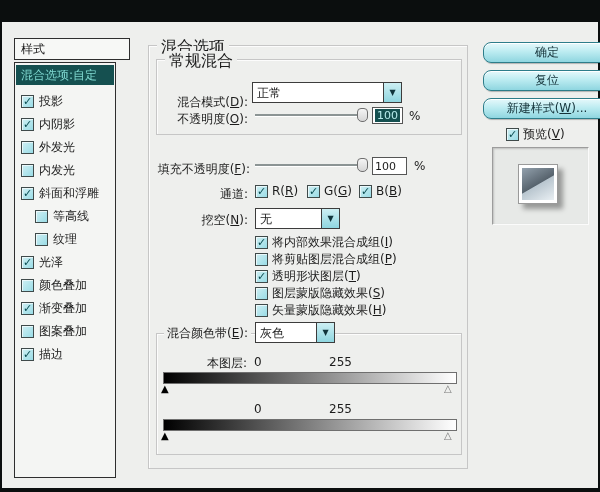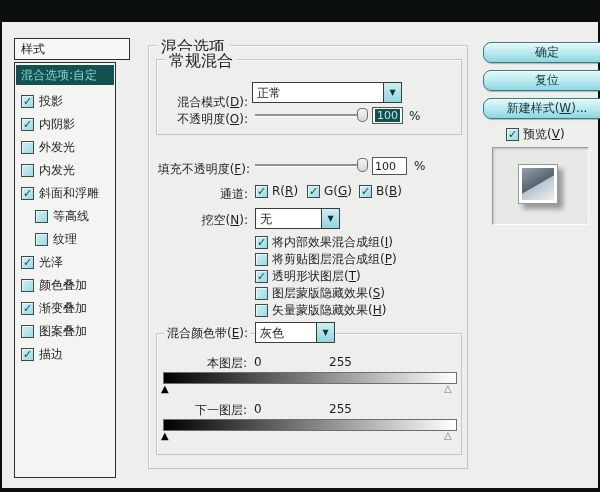--- a/index.html
+++ b/index.html
@@ -193,21 +193,20 @@
       <span class="arrow">▼</span>
     </div>
 
     <div class="rlabel" style="left:150px;top:333px;width:95px;">本图层:</div>
     <div class="abs" style="left:252px;top:333px;">0</div>
     <div class="abs" style="left:327px;top:333px;">255</div>
     <div class="gbar" style="left:161px;top:350px;width:294px;"></div>
     <span class="tri black" style="left:159px;top:362px;">▲</span>
     <span class="tri white" style="left:442px;top:362px;">△</span>
 
-    <div class="rlabel" style="left:150px;top:380px;width:95px;">下一图层:</div>
     <div class="abs" style="left:252px;top:380px;">0</div>
     <div class="abs" style="left:327px;top:380px;">255</div>
     <div class="gbar" style="left:161px;top:397px;width:294px;"></div>
     <span class="tri black" style="left:159px;top:409px;">▲</span>
     <span class="tri white" style="left:442px;top:409px;">△</span>
 
     <button class="xp-btn" style="left:481px;top:20px;">确定</button>
     <button class="xp-btn" style="left:481px;top:48px;">复位</button>
     <button class="xp-btn" style="left:481px;top:76px;">新建样式(<u>W</u>)...</button>
 

